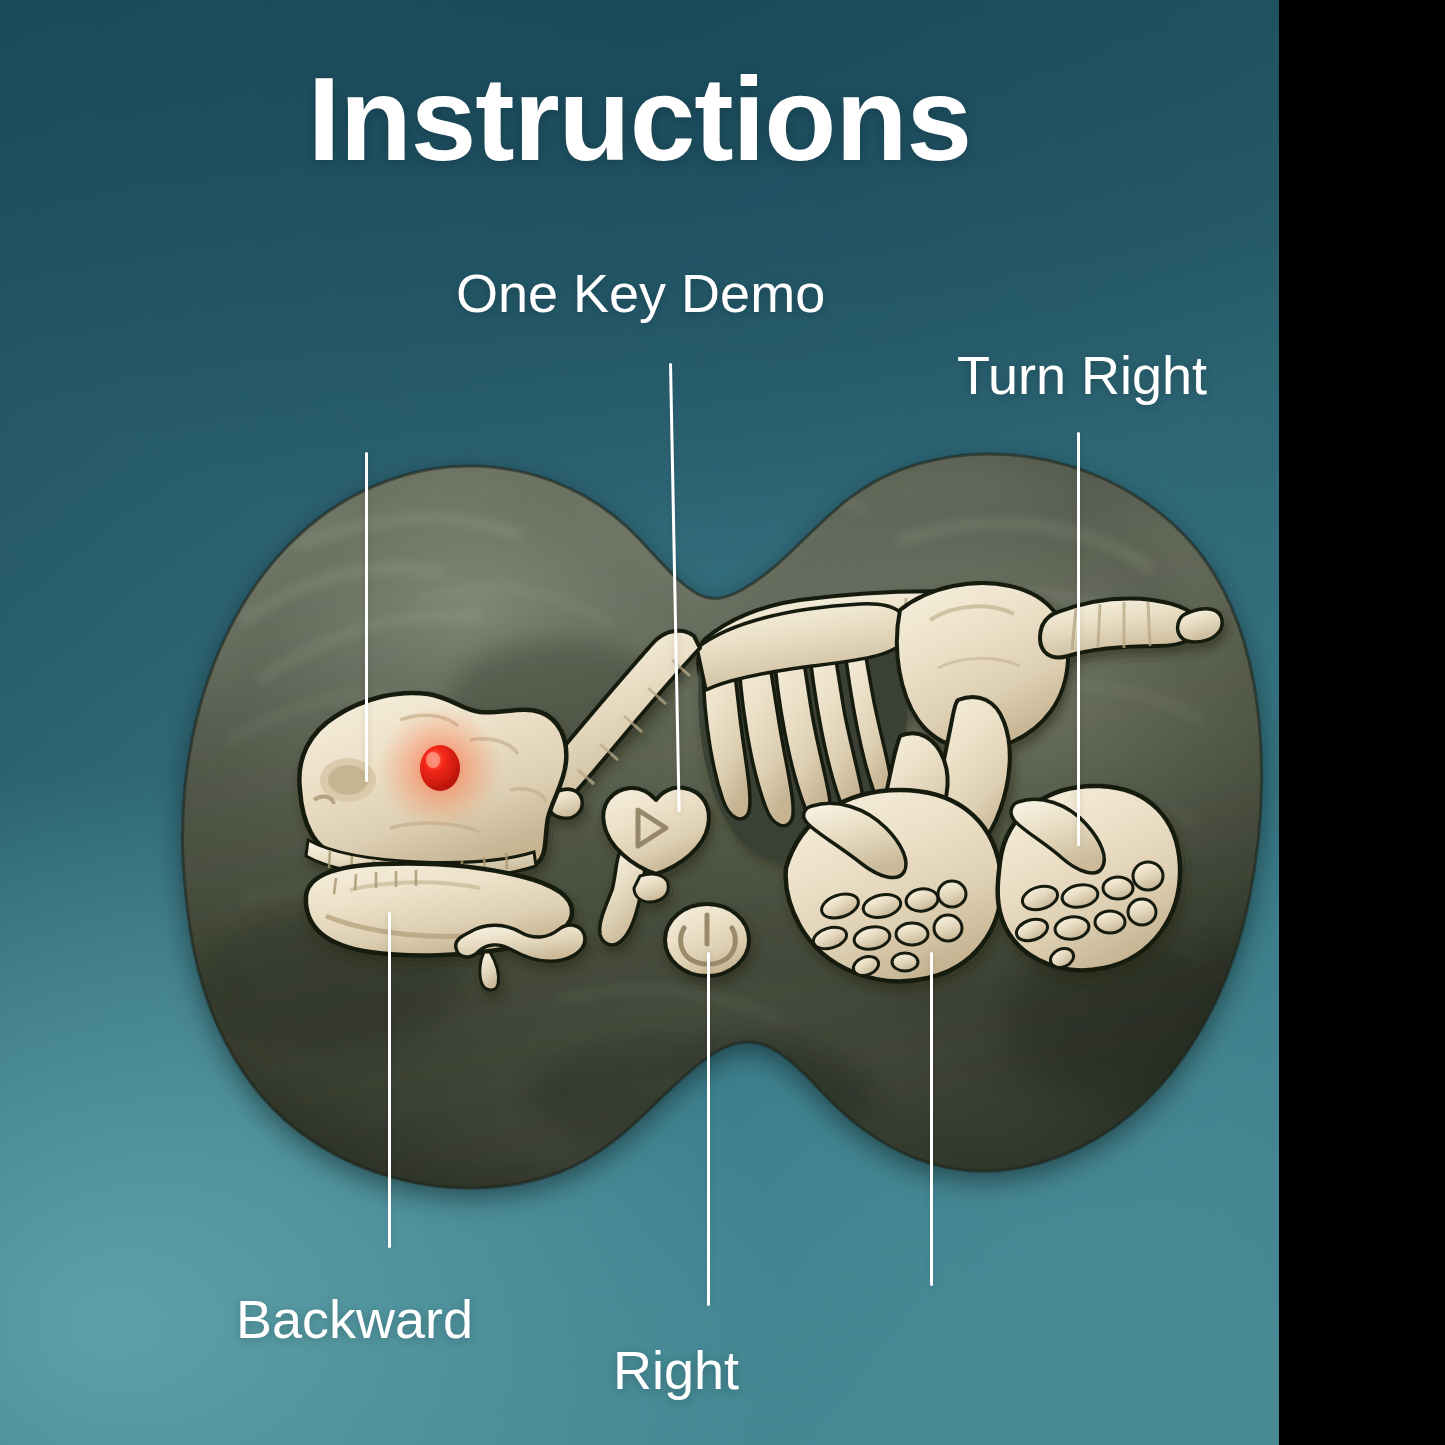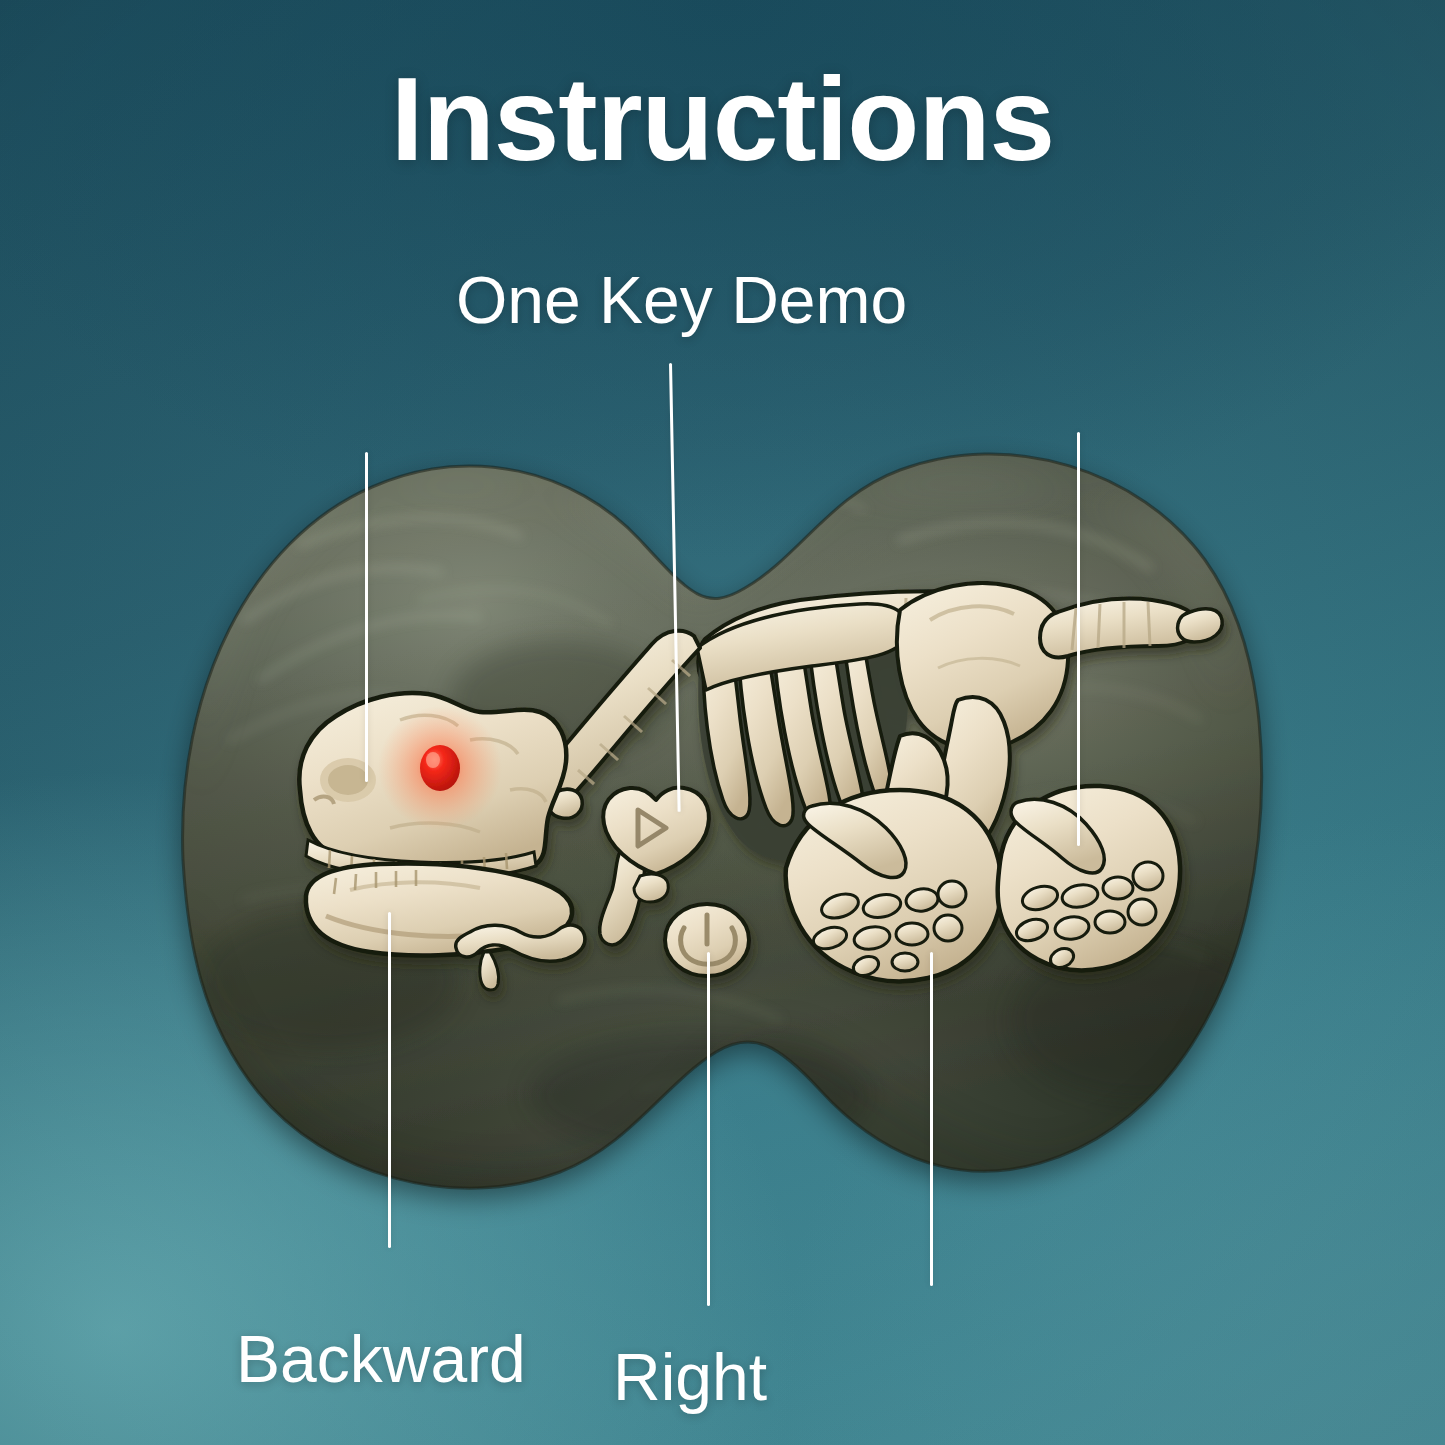--- a/index.html
+++ b/index.html
@@ -2,21 +2,21 @@
 <html><head>
 <meta charset="utf-8">
 <style>
   html, body {
     margin: 0;
     padding: 0;
     background: #000;
   }
   #root {
     position: relative;
-    width: 1445px;
+    width: 1279px;
     height: 1445px;
     overflow: hidden;
     font-family: "Liberation Sans", sans-serif;
     background:
       radial-gradient(ellipse 1100px 900px at 8% 92%, rgba(102,176,184,0.95) 0%, rgba(102,176,184,0.0) 62%),
       radial-gradient(ellipse 1000px 1000px at 95% 98%, rgba(80,150,162,0.75) 0%, rgba(80,150,162,0.0) 60%),
       radial-gradient(ellipse 1200px 800px at 50% 0%, rgba(26,80,99,1) 0%, rgba(26,80,99,0.0) 70%),
       linear-gradient(160deg, #1f5466 0%, #2a6474 35%, #39808e 70%, #4a97a3 100%);
   }
   
@@ -39,30 +39,30 @@
     font-weight: 700;
     letter-spacing: -1px;
     line-height: 1.05;
     text-shadow: 0 2px 14px rgba(0,0,0,0.22);
     z-index: 6;
   }
 
   .label {
     position: absolute;
     color: #ffffff;
-    font-size: 66px;
+    font-size: 54px;
     font-weight: 500;
     white-space: nowrap;
     text-shadow: 0 2px 10px rgba(0,0,0,0.22);
     z-index: 6;
   }
   .lbl-forward       { left: 232px;  top: 356px; }
   .lbl-onekey        { left: 456px;  top: 262px; }
   .lbl-turnright     { left: 957px;  top: 344px; }
-  .lbl-backward      { left: 236px;  top: 1288px; margin-top: 33px; }
+  .lbl-backward      { left: 236px;  top: 1288px; }
   .lbl-switch        { left: 613px;  top: 1339px; }
   .lbl-turnleft      { left: 857px;  top: 1314px; }
 
   .leader {
     position: absolute;
     background: #ffffff;
     width: 3px;
     border-radius: 2px;
     z-index: 5;
     box-shadow: 0 0 6px rgba(0,0,0,0.12);
@@ -460,16 +460,17 @@
   </div>
 
   <div class="leader" style="left:365px; top:452px;  height:330px;"></div>
   <div class="leader" style="left:669px; top:363px;  height:449px; transform: rotate(-1.1deg); transform-origin: top center;"></div>
   <div class="leader" style="left:1077px; top:432px; height:414px;"></div>
   <div class="leader" style="left:388px; top:912px;  height:336px;"></div>
   <div class="leader" style="left:707px; top:952px;  height:354px;"></div>
   <div class="leader" style="left:930px; top:952px;  height:334px;"></div>
 
   <div class="label lbl-onekey">One Key Demo</div>
+  <div class="label lbl-turnright">Turn Right</div>
   <div class="label lbl-backward">Backward</div>
   <div class="label lbl-switch">Right</div>
 
 </div>
 
 </body></html>

